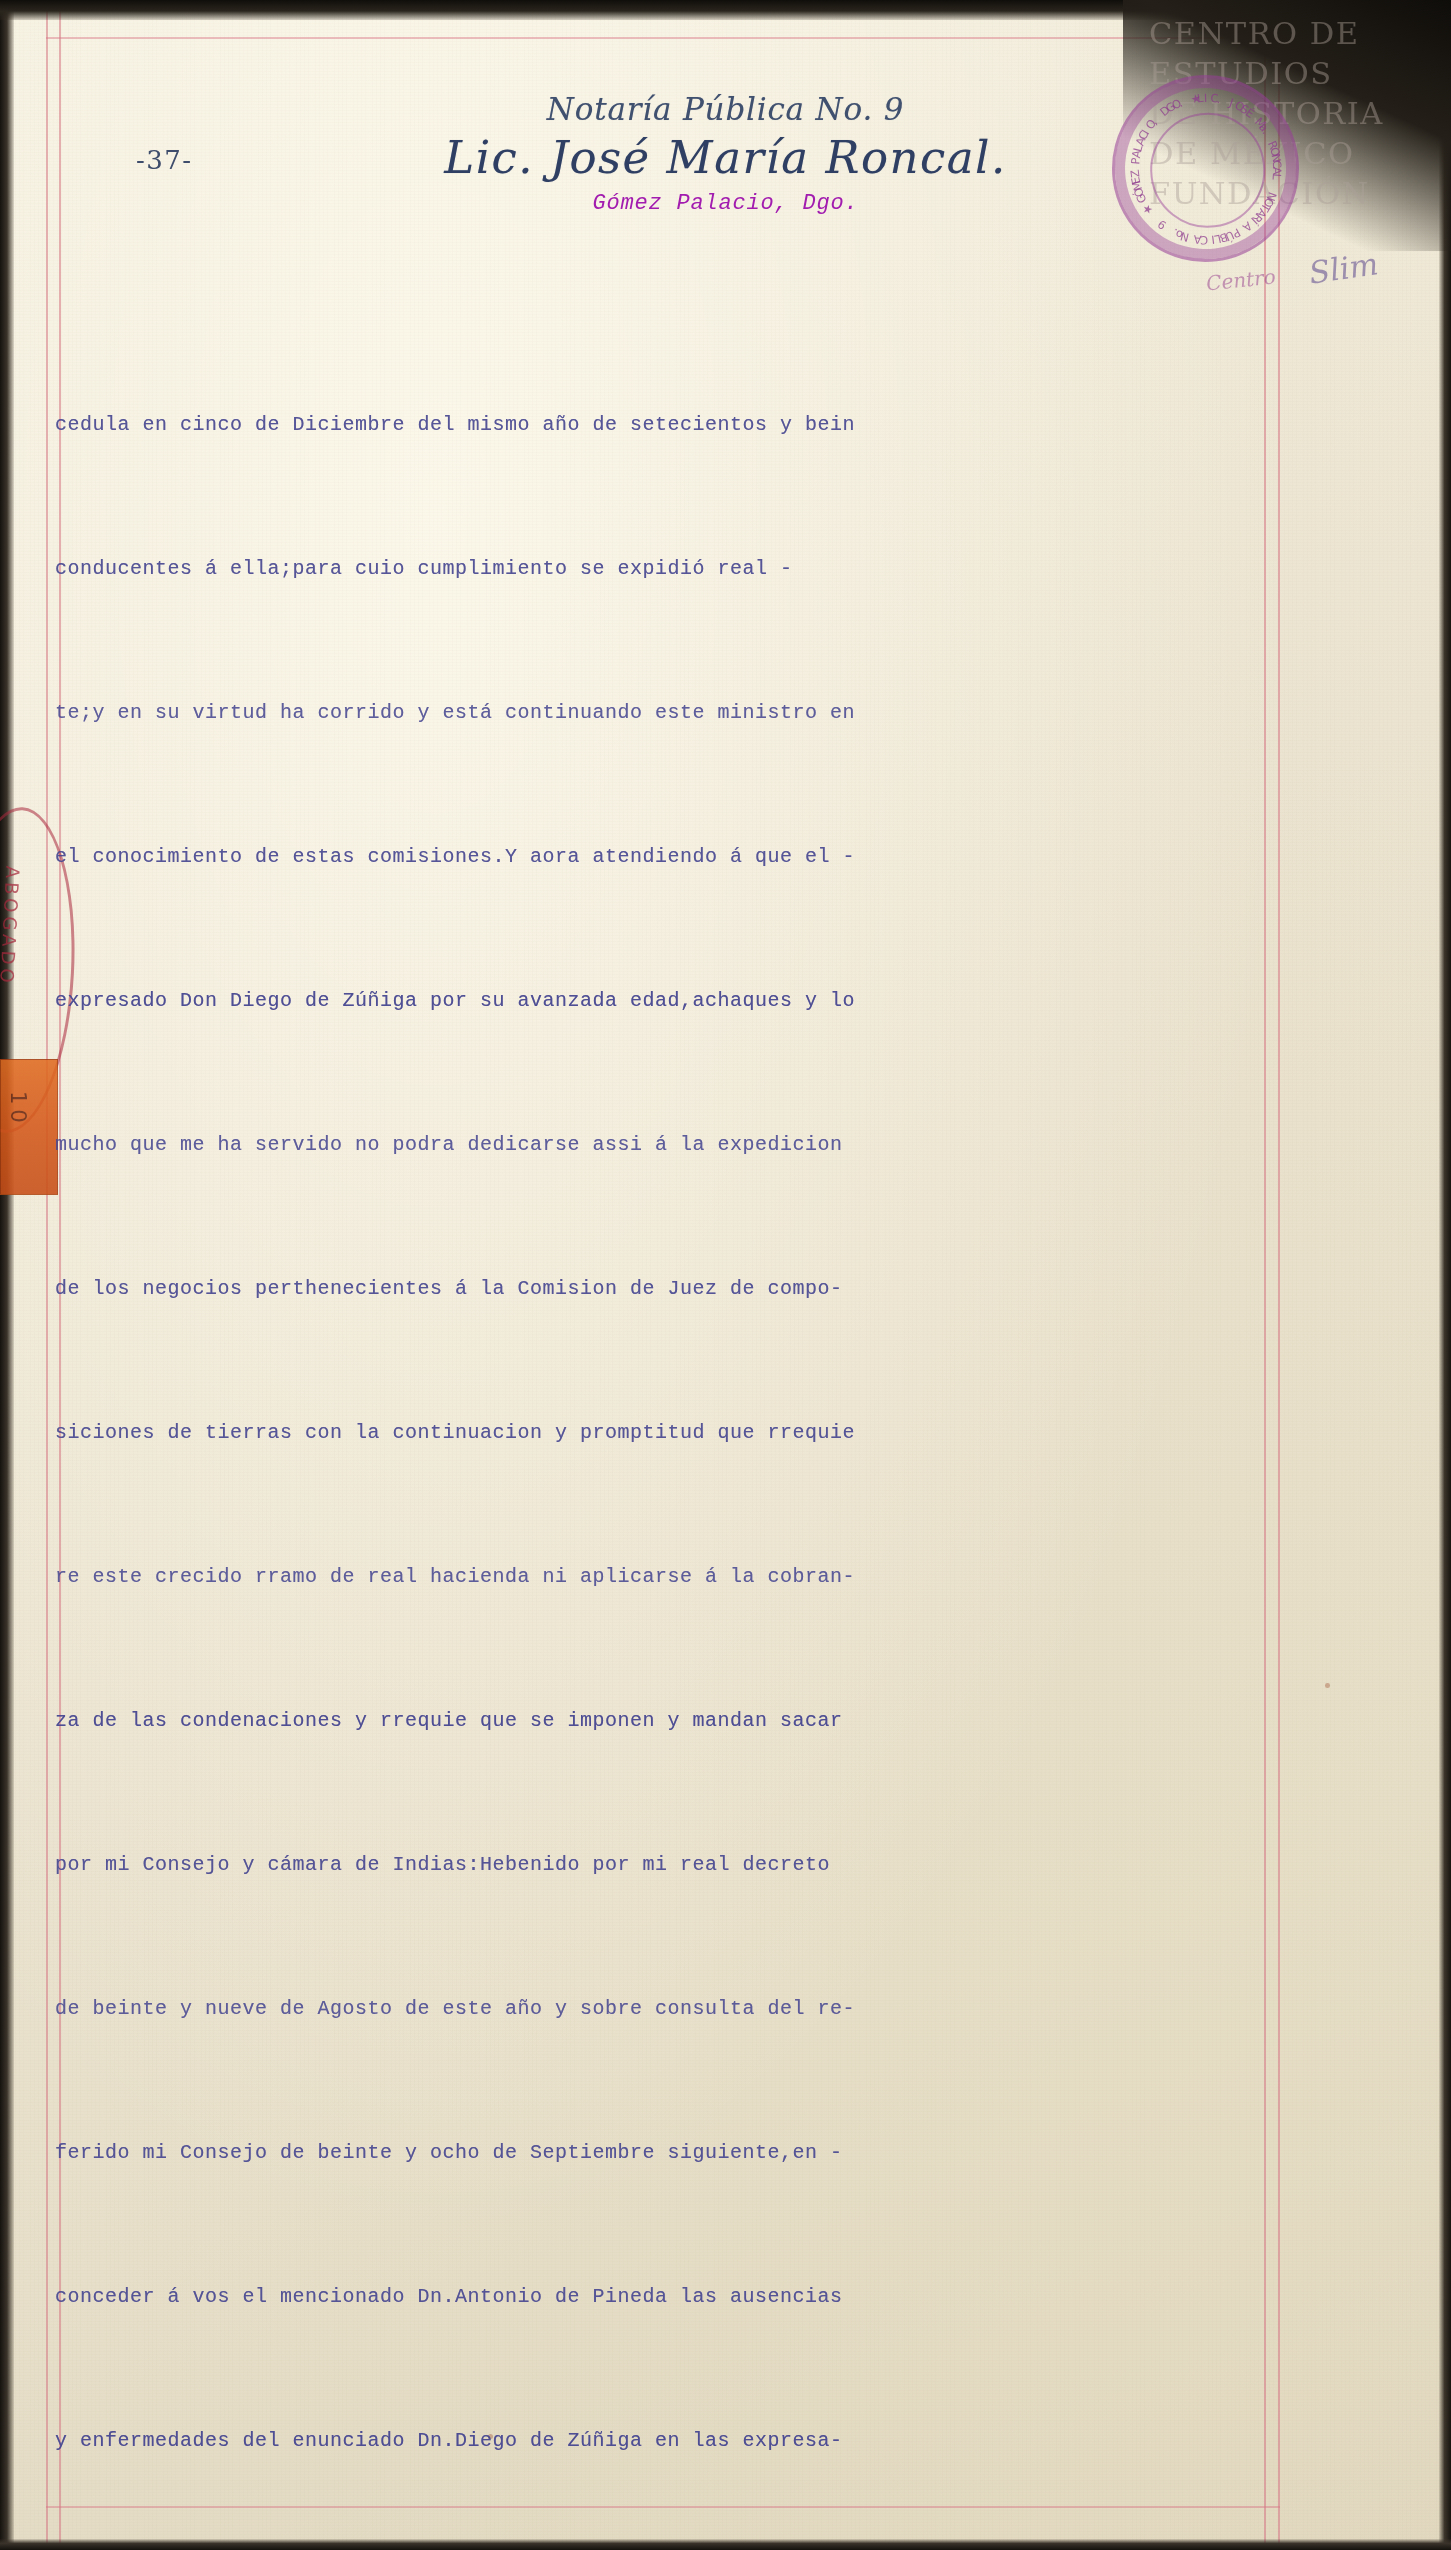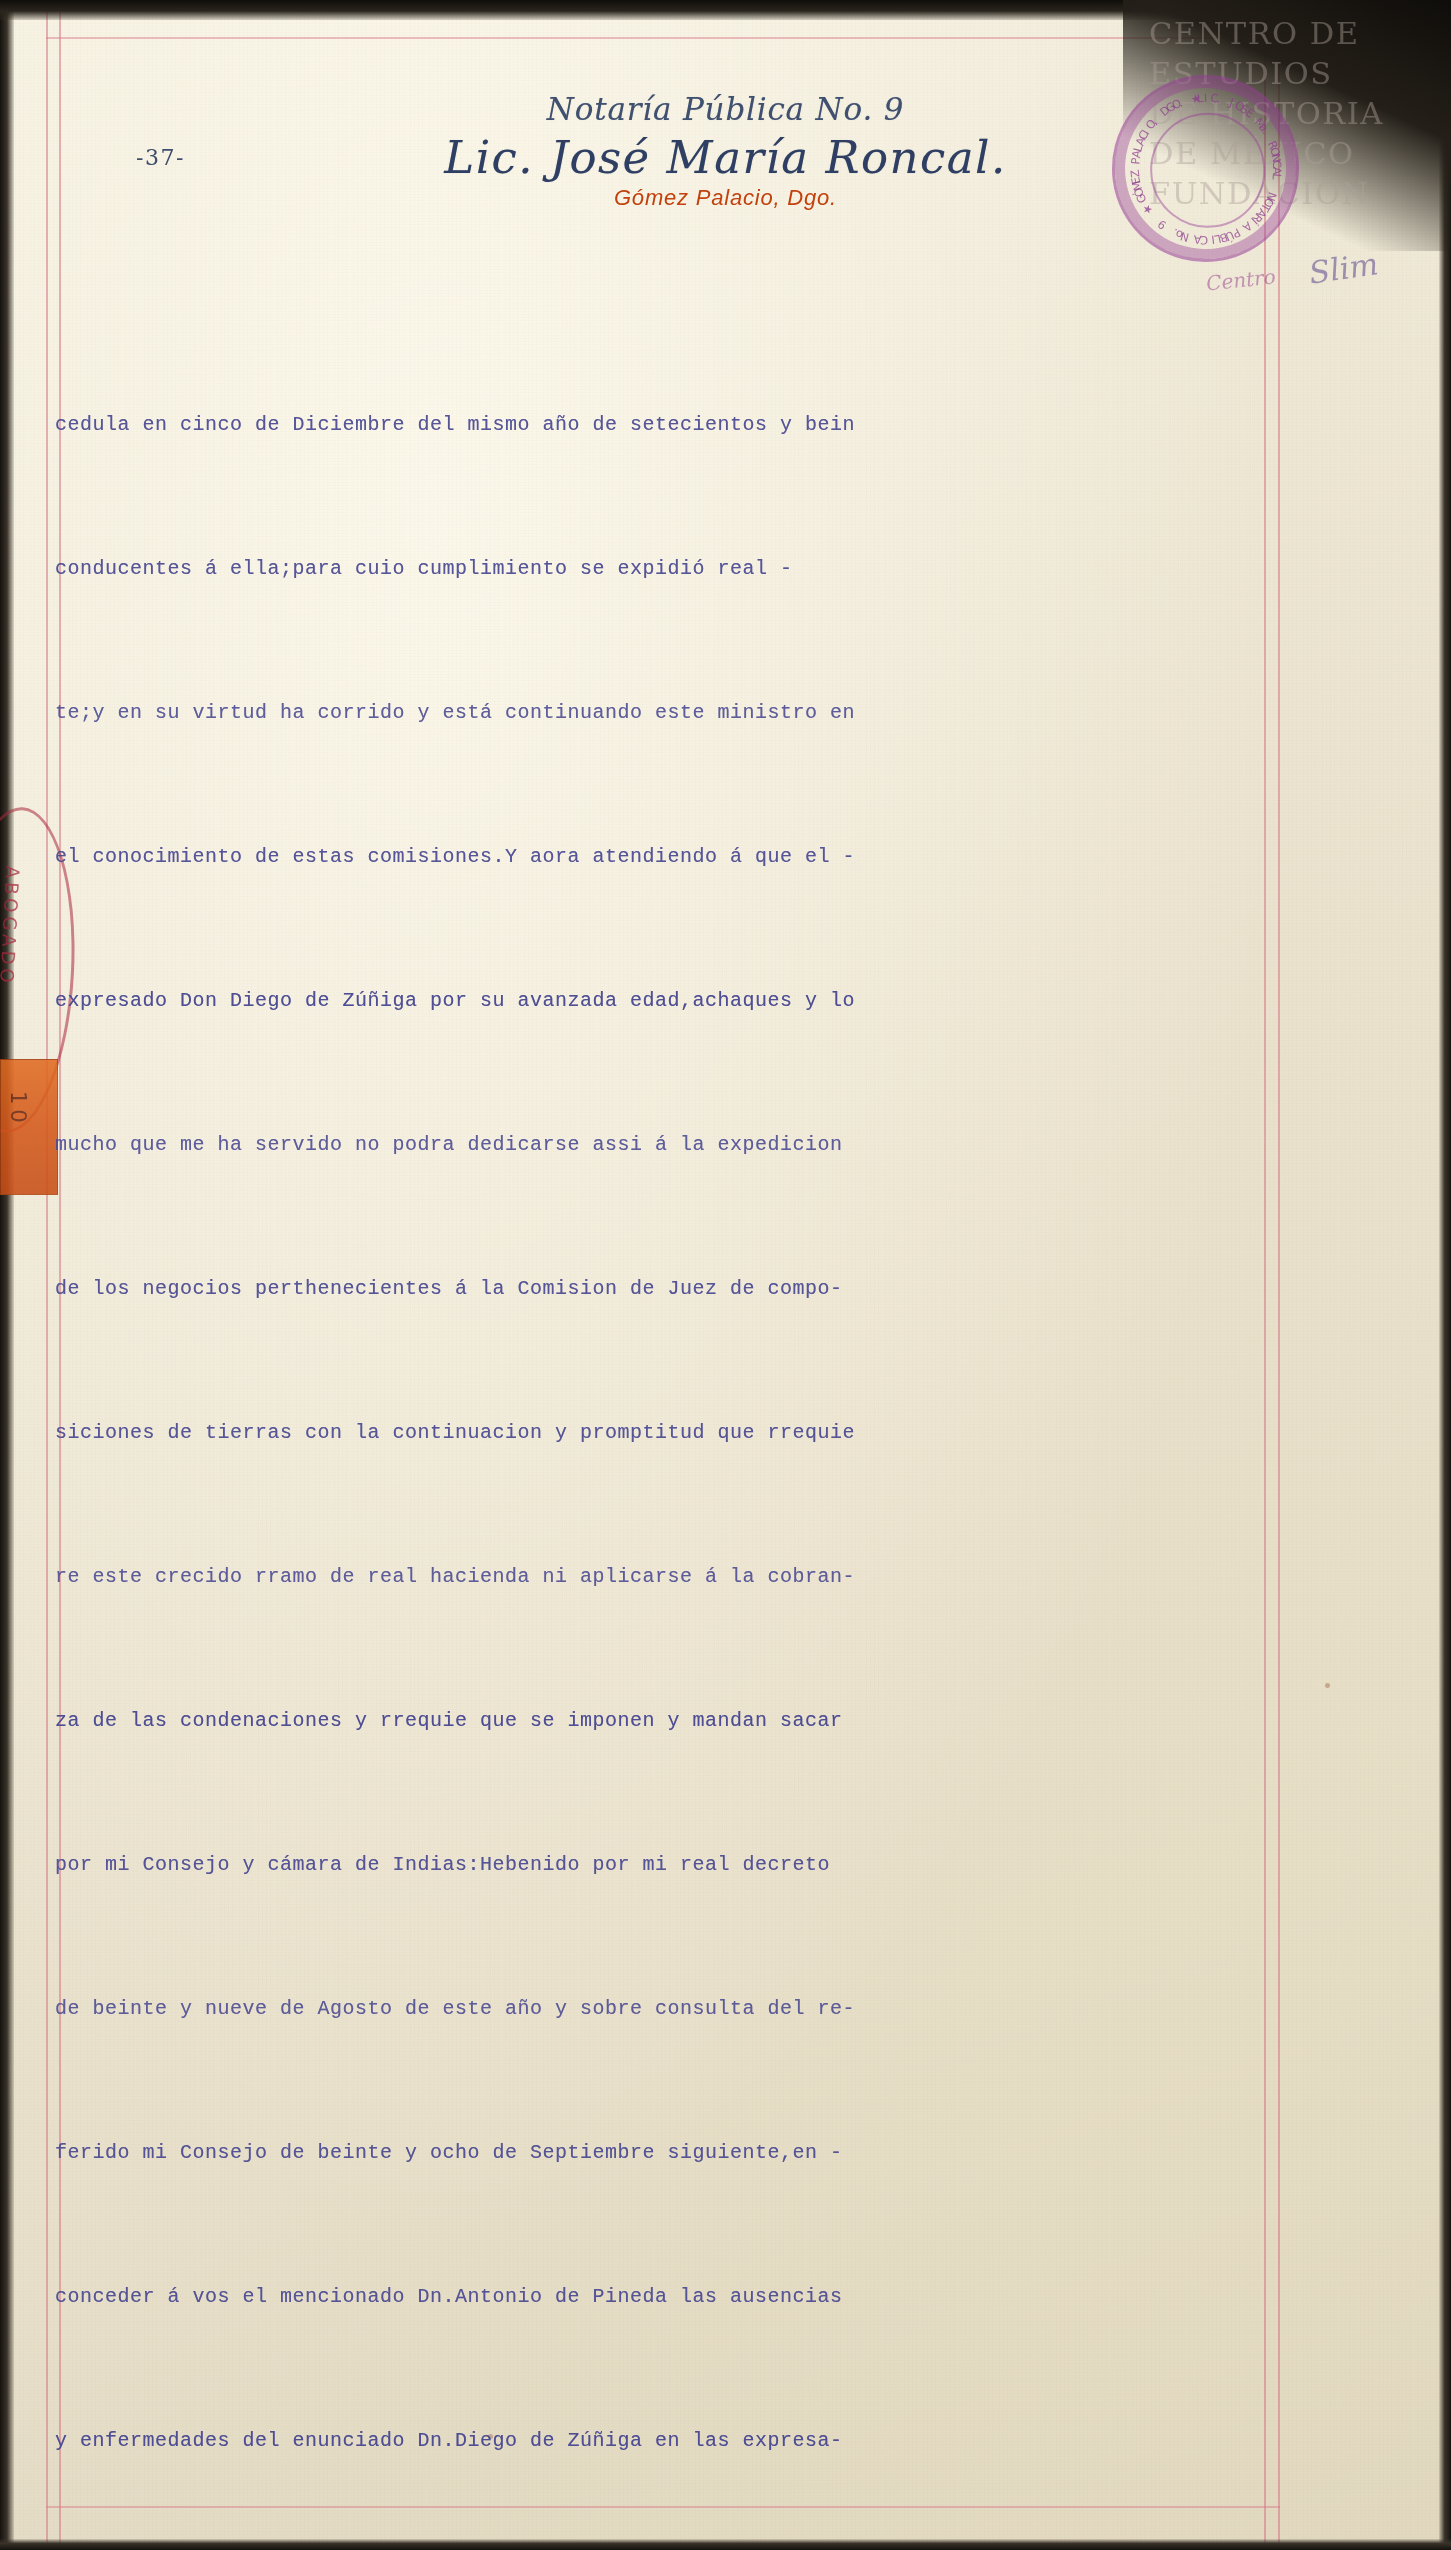--- a/index.html
+++ b/index.html
@@ -102,33 +102,33 @@
   .notary-name {
     font-family: "DejaVu Serif", serif;
     font-style: italic;
     font-size: 45px;
     color: #2f3f63;
     letter-spacing: 1.5px;
     line-height: 1.15;
     text-shadow: 0 0 0.8px rgba(50,70,110,0.4);
   }
   .city {
-    font-family: Liberation Sans, sans-serif;
+    font-family: Liberation Mono, monospace;
     font-style: italic;
     font-size: 22px;
-    color: #c2410c;
-    margin-top: 2px;
+    color: #a21caf;
+    margin-top: 8px;
     letter-spacing: 0.8px;
   }
   .folio {
     position: absolute;
     top: 145px;
     left: 136px;
     font-family: "DejaVu Serif", serif;
-    font-size: 22px;
+    font-size: 26px;
     color: #3e4d6b;
     letter-spacing: 1.5px;
   }
 
   
   .body-text {
     position: absolute;
     top: 305px;
     left: 55px;
     width: 1219px;

